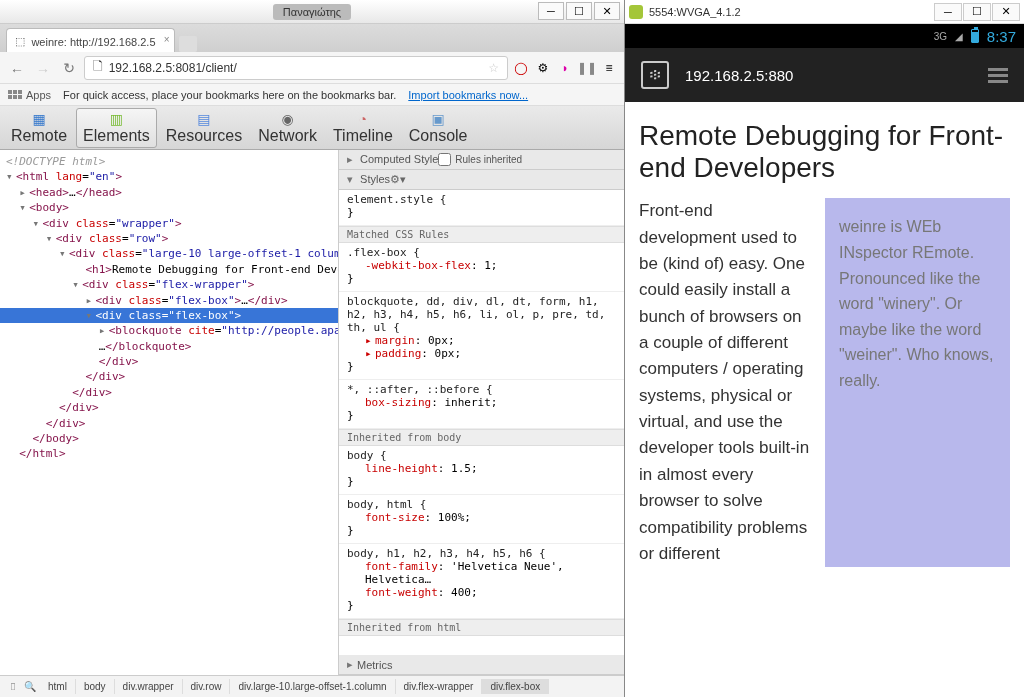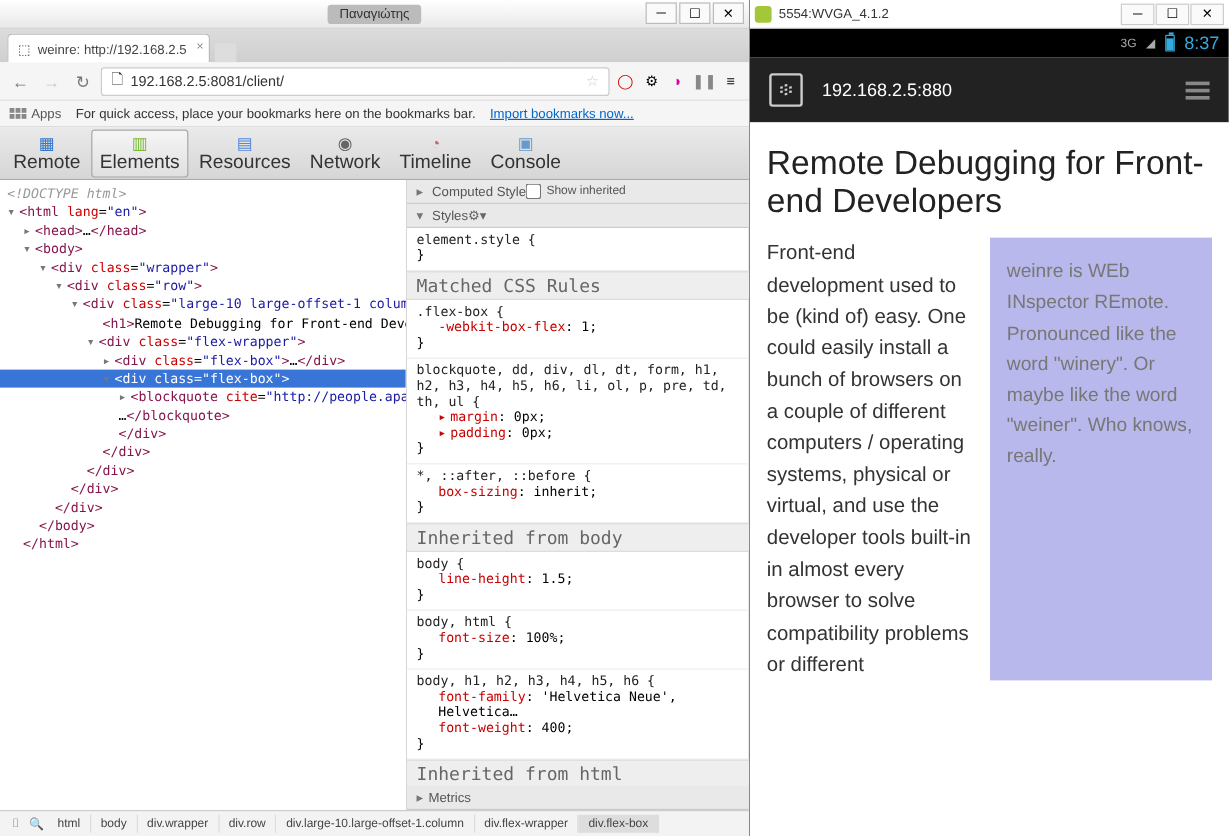--- a/index.html
+++ b/index.html
@@ -55,21 +55,21 @@
 .styles-panel { flex: 1; border-left: 1px solid #ccc; display: flex; flex-direction: column; overflow: hidden; }
 .styles-header { background: #e9e9e9; padding: 3px 8px; font-size: 11px; color: #555; border-bottom: 1px solid #ccc; display: flex; align-items: center; }
 .styles-header.bar { justify-content: flex-start; }
 .gear { color: #666; }
 .styles-scroll { flex: 1; overflow: auto; font-family: Menlo, Consolas, monospace; font-size: 11px; }
 .rule-block { padding: 3px 8px 6px; border-bottom: 1px solid #eee; }
 .selector { color: #222; }
 .prop-name { color: #c80000; }
 .prop-val { color: #000; }
 .prop-line { padding-left: 18px; }
-.inherit-bar { background: #eee; padding: 2px 8px; font-size: 15px; color: #666; border-top: 1px solid #ddd; border-bottom: 1px solid #ddd; }
+.inherit-bar { background: #eee; padding: 2px 8px; font-size: 10px; color: #666; border-top: 1px solid #ddd; border-bottom: 1px solid #ddd; }
 .color-sw { display: inline-block; width: 10px; height: 10px; background: rgb(10,10,10); border: 1px solid #888; vertical-align: middle; }
 .show-inherited { font-size: 10px; color: #555; display: flex; align-items: center; gap: 4px; }
 
 .breadcrumb { height: 22px; background: #f3f3f3; border-top: 1px solid #ccc; display: flex; align-items: center; padding: 0 4px; gap: 0; font-size: 10px; color: #444; overflow: hidden; }
 .crumb { padding: 2px 8px; border-right: 1px solid #ddd; cursor: pointer; white-space: nowrap; }
 .crumb.active { background: #ddd; }
 .bc-btn { width: 18px; text-align: center; cursor: pointer; color: #666; }
 
 
 .emu-titlebar { height: 24px; background: #fff; display: flex; align-items: center; justify-content: space-between; padding: 0 4px; border-bottom: 1px solid #ddd; }
@@ -201,21 +201,21 @@
 <div class="dom-line">      <span class="tag">&lt;/div&gt;</span></div>
 <div class="dom-line">    <span class="tag">&lt;/body&gt;</span></div>
 <div class="dom-line">  <span class="tag">&lt;/html&gt;</span></div>
     </div>
 
     <div class="styles-panel">
       <div class="styles-header bar">
         <span><span class="tri right"></span> <span>Computed Style</span></span>
         <span class="show-inherited">
             <input type="checkbox" style=""> 
-            <span>Show inherited</span>
+            <span>Rules inherited</span>
           </span>
       </div>
       <div class="styles-header bar">
         <span><span class="tri down"></span> <span>Styles</span></span>
         <span class="gear">⚙▾</span>
       </div>
       <div class="styles-scroll">
         <div class="rule-block"><span class="selector">element.style {</span><br>}</div>
         <div class="inherit-bar">Matched CSS Rules</div>
         <div class="rule-block"><span class="selector">.flex-box {</span><br><div class="prop-line"><span class="prop-name">-webkit-box-flex</span>: <span class="prop-val">1</span>;</div>}</div>

